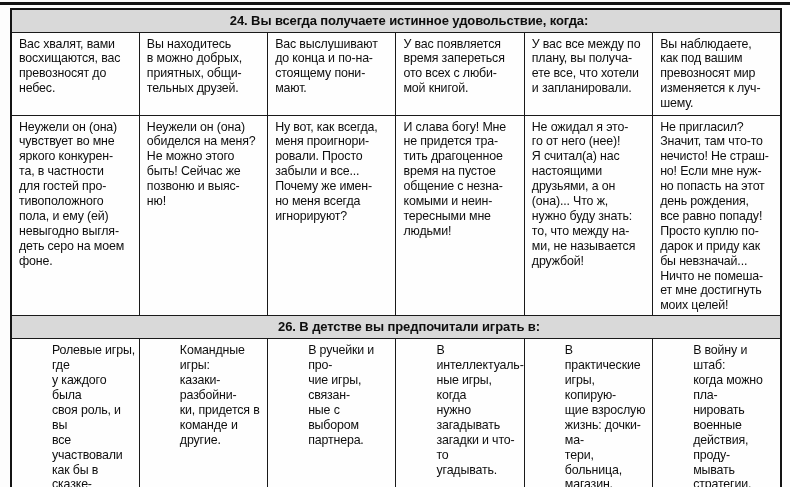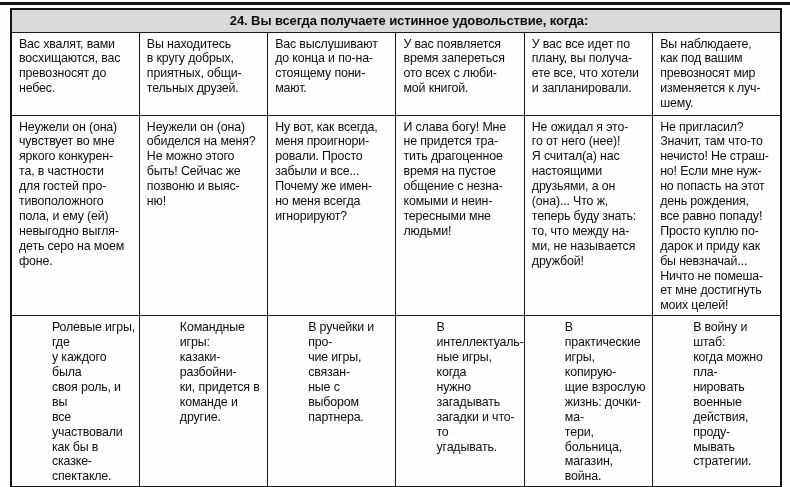--- a/index.html
+++ b/index.html
@@ -88,32 +88,32 @@
 
       <tr class="hdr1">
         <td class="qheader" colspan="6">24. Вы всегда получаете истинное удовольствие, когда:</td>
       </tr>
       <tr class="row24">
         <td class="acell">Вас хвалят, вами
 восхищаются, вас
 превозносят до
 небес.</td>
         <td class="acell">Вы находитесь
-в кругу добрых,
+в можно добрых,
 приятных, общи-
 тельных друзей.</td>
         <td class="acell">Вас выслушивают
 до конца и по-на-
 стоящему пони-
 мают.</td>
         <td class="acell">У вас появляется
 время запереться
 ото всех с люби-
 мой книгой.</td>
-        <td class="acell">У вас все идет по
+        <td class="acell">У вас все между по
 плану, вы получа-
 ете все, что хотели
 и запланировали.</td>
         <td class="acell">Вы наблюдаете,
 как под вашим
 превозносят мир
 изменяется к луч-
 шему.</td>
       </tr>
 
@@ -148,39 +148,42 @@
 общение с незна-
 комыми и неин-
 тересными мне
 людьми!</td>
         <td class="acell">Не ожидал я это-
 го от него (нее)!
 Я считал(а) нас
 настоящими
 друзьями, а он
 (она)... Что ж,
-теперь буду знать:
+нужно буду знать:
 то, что между на-
 ми, не называется
 дружбой!</td>
         <td class="acell">Не пригласил?
 Значит, там что-то
 нечисто! Не страш-
 но! Если мне нуж-
 но попасть на этот
 день рождения,
 все равно попаду!
 Просто куплю по-
 дарок и приду как
 бы невзначай...
 Ничто не помеша-
 ет мне достигнуть
 моих целей!</td>
       </tr>
 
+      <tr class="hdr1">
+        <td class="qheader" colspan="6">26. В детстве вы предпочитали играть в:</td>
+      </tr>
       <tr class="row26">
         <td class="acell">Ролевые игры, где
 у каждого была
 своя роль, и вы
 все участвовали
 как бы в сказке-
 спектакле.</td>
         <td class="acell">Командные игры:
 казаки-разбойни-
 ки, придется в

